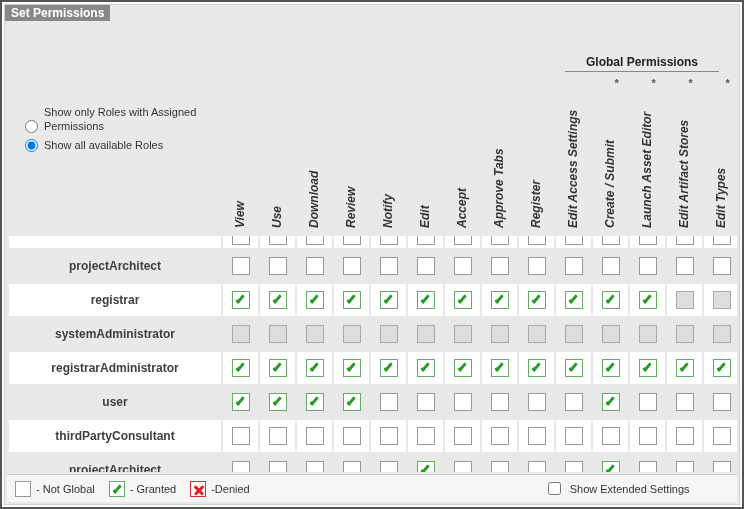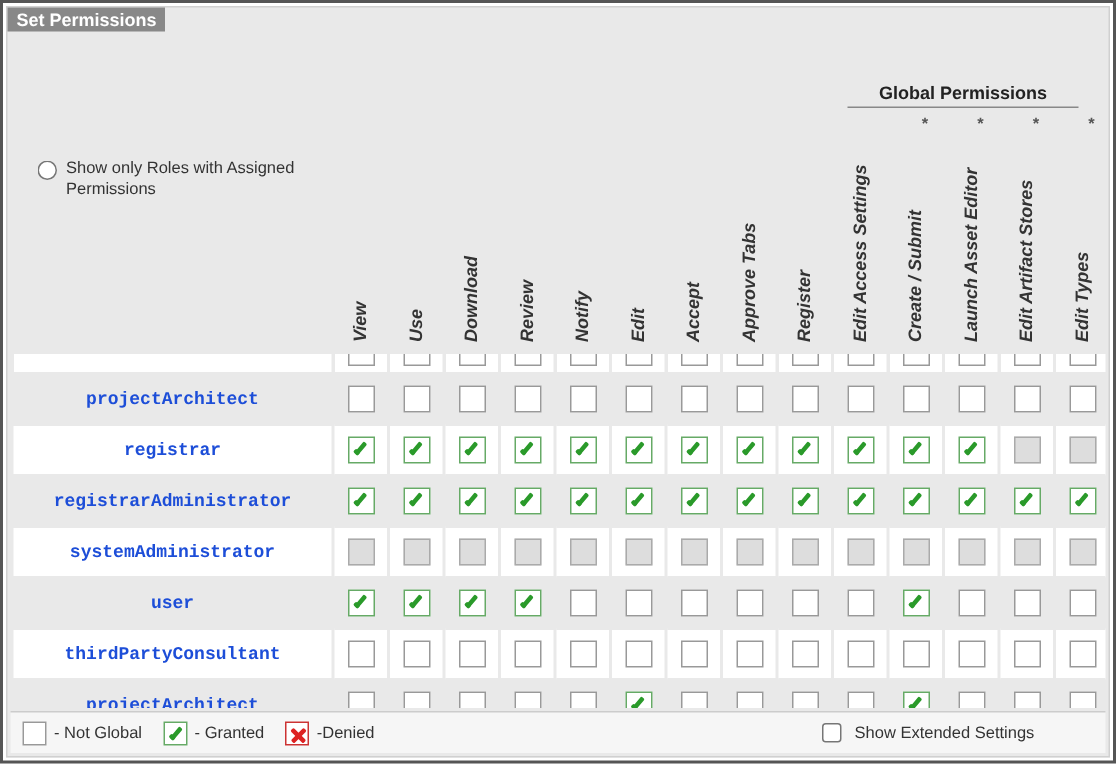--- a/index.html
+++ b/index.html
@@ -49,21 +49,21 @@
     text-align: center;
   }
   .radio-group {
     position: absolute;
     top: 80px;
     left: 18px;
     width: 180px;
     font-size: 11px;
     color: #333;
   }
-  .radio-row { display:flex; align-items: flex-start; margin-bottom:4px; }
+  .radio-row { display:flex; align-items: flex-end; margin-bottom:4px; }
   .radio-row input { margin: 2px 6px 0 0; }
   .radio-row label { line-height: 14px; }
 
   .grid-wrap {
     position: absolute;
     top: 50px;
     left: 0;
     right: 0;
     bottom: 30px;
     overflow: hidden;
@@ -116,23 +116,22 @@
     font-size: 11px;
     color: #555;
   }
 
   th.rowhead {
     background: #fff;
     text-align: left;
     padding-left: 8px;
     font-weight: bold;
     font-size: 12px;
-    color: #1d4ed8;
+    color: #404040;
     border-left: 2px solid #e9e9e9;
-    font-family: Liberation Mono, monospace;
   }
   tbody tr:nth-child(odd) th.rowhead { background:#fff; }
   tbody tr:nth-child(even) th.rowhead { background:#e9e9e9; }
   tbody tr:nth-child(odd) td { background:#fff; }
   tbody tr:nth-child(even) td { background:#e9e9e9; }
 
   tbody tr.cut td, tbody tr.cut th.rowhead {
     height: 14px;
     overflow: hidden;
   }
@@ -216,20 +215,24 @@
 
     <div class="content">
 
       <div class="global-label">Global Permissions</div>
 
       <div class="radio-group">
         <div class="radio-row">
           <input type="radio" name="rf" style="">
           <label>Show only Roles with Assigned Permissions</label>
         </div>
+        <div class="radio-row">
+          <input type="radio" name="rf" checked="" style="">
+          <label>Show all available Roles</label>
+        </div>
       </div>
 
       <div class="grid-wrap">
         <table class="perm">
           <colgroup>
             <col class="rolecol">
 
           <col class="pcol">
               <col class="pcol">
               <col class="pcol">
@@ -344,52 +347,52 @@
                 <td><span class="cbox checked"></span></td>
                 <td><span class="cbox checked"></span></td>
                 <td><span class="cbox checked"></span></td>
                 <td><span class="cbox checked"></span></td>
                 <td><span class="cbox checked"></span></td>
                 <td><span class="cbox checked"></span></td>
                 <td><span class="cbox disabled"></span></td>
                 <td><span class="cbox disabled"></span></td>
               </tr>
               <tr>
+                <th class="rowhead">systemAdministrator</th>
+                <td><span class="cbox disabled"></span></td>
+                <td><span class="cbox disabled"></span></td>
+                <td><span class="cbox disabled"></span></td>
+                <td><span class="cbox disabled"></span></td>
+                <td><span class="cbox disabled"></span></td>
+                <td><span class="cbox disabled"></span></td>
+                <td><span class="cbox disabled"></span></td>
+                <td><span class="cbox disabled"></span></td>
+                <td><span class="cbox disabled"></span></td>
+                <td><span class="cbox disabled"></span></td>
+                <td><span class="cbox disabled"></span></td>
+                <td><span class="cbox disabled"></span></td>
+                <td><span class="cbox disabled"></span></td>
+                <td><span class="cbox disabled"></span></td>
+              </tr>
+              <tr>
                 <th class="rowhead">registrarAdministrator</th>
                 <td><span class="cbox checked"></span></td>
                 <td><span class="cbox checked"></span></td>
                 <td><span class="cbox checked"></span></td>
                 <td><span class="cbox checked"></span></td>
                 <td><span class="cbox checked"></span></td>
                 <td><span class="cbox checked"></span></td>
                 <td><span class="cbox checked"></span></td>
                 <td><span class="cbox checked"></span></td>
                 <td><span class="cbox checked"></span></td>
                 <td><span class="cbox checked"></span></td>
                 <td><span class="cbox checked"></span></td>
                 <td><span class="cbox checked"></span></td>
                 <td><span class="cbox checked"></span></td>
                 <td><span class="cbox checked"></span></td>
-              </tr>
-              <tr>
-                <th class="rowhead">systemAdministrator</th>
-                <td><span class="cbox disabled"></span></td>
-                <td><span class="cbox disabled"></span></td>
-                <td><span class="cbox disabled"></span></td>
-                <td><span class="cbox disabled"></span></td>
-                <td><span class="cbox disabled"></span></td>
-                <td><span class="cbox disabled"></span></td>
-                <td><span class="cbox disabled"></span></td>
-                <td><span class="cbox disabled"></span></td>
-                <td><span class="cbox disabled"></span></td>
-                <td><span class="cbox disabled"></span></td>
-                <td><span class="cbox disabled"></span></td>
-                <td><span class="cbox disabled"></span></td>
-                <td><span class="cbox disabled"></span></td>
-                <td><span class="cbox disabled"></span></td>
               </tr>
               <tr>
                 <th class="rowhead">user</th>
                 <td><span class="cbox checked"></span></td>
                 <td><span class="cbox checked"></span></td>
                 <td><span class="cbox checked"></span></td>
                 <td><span class="cbox checked"></span></td>
                 <td><span class="cbox"></span></td>
                 <td><span class="cbox"></span></td>
                 <td><span class="cbox"></span></td>

